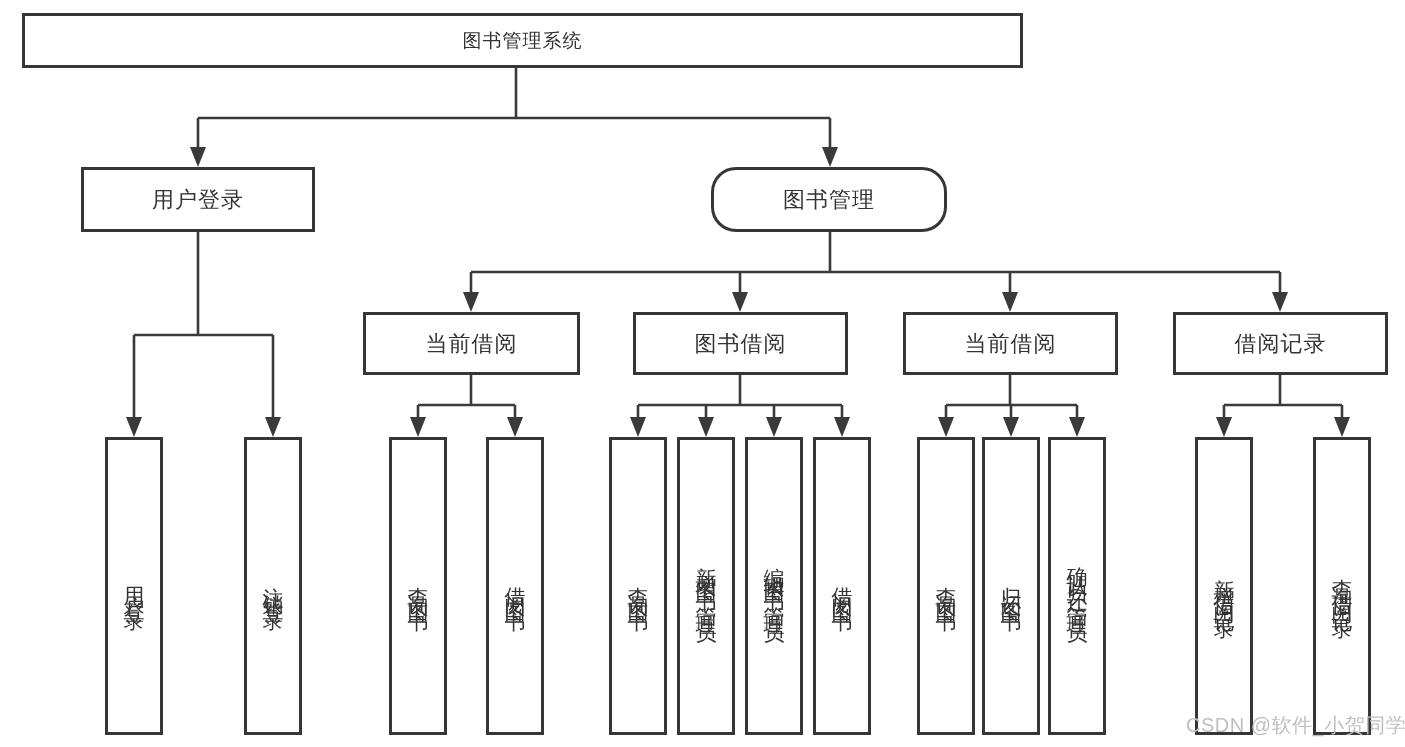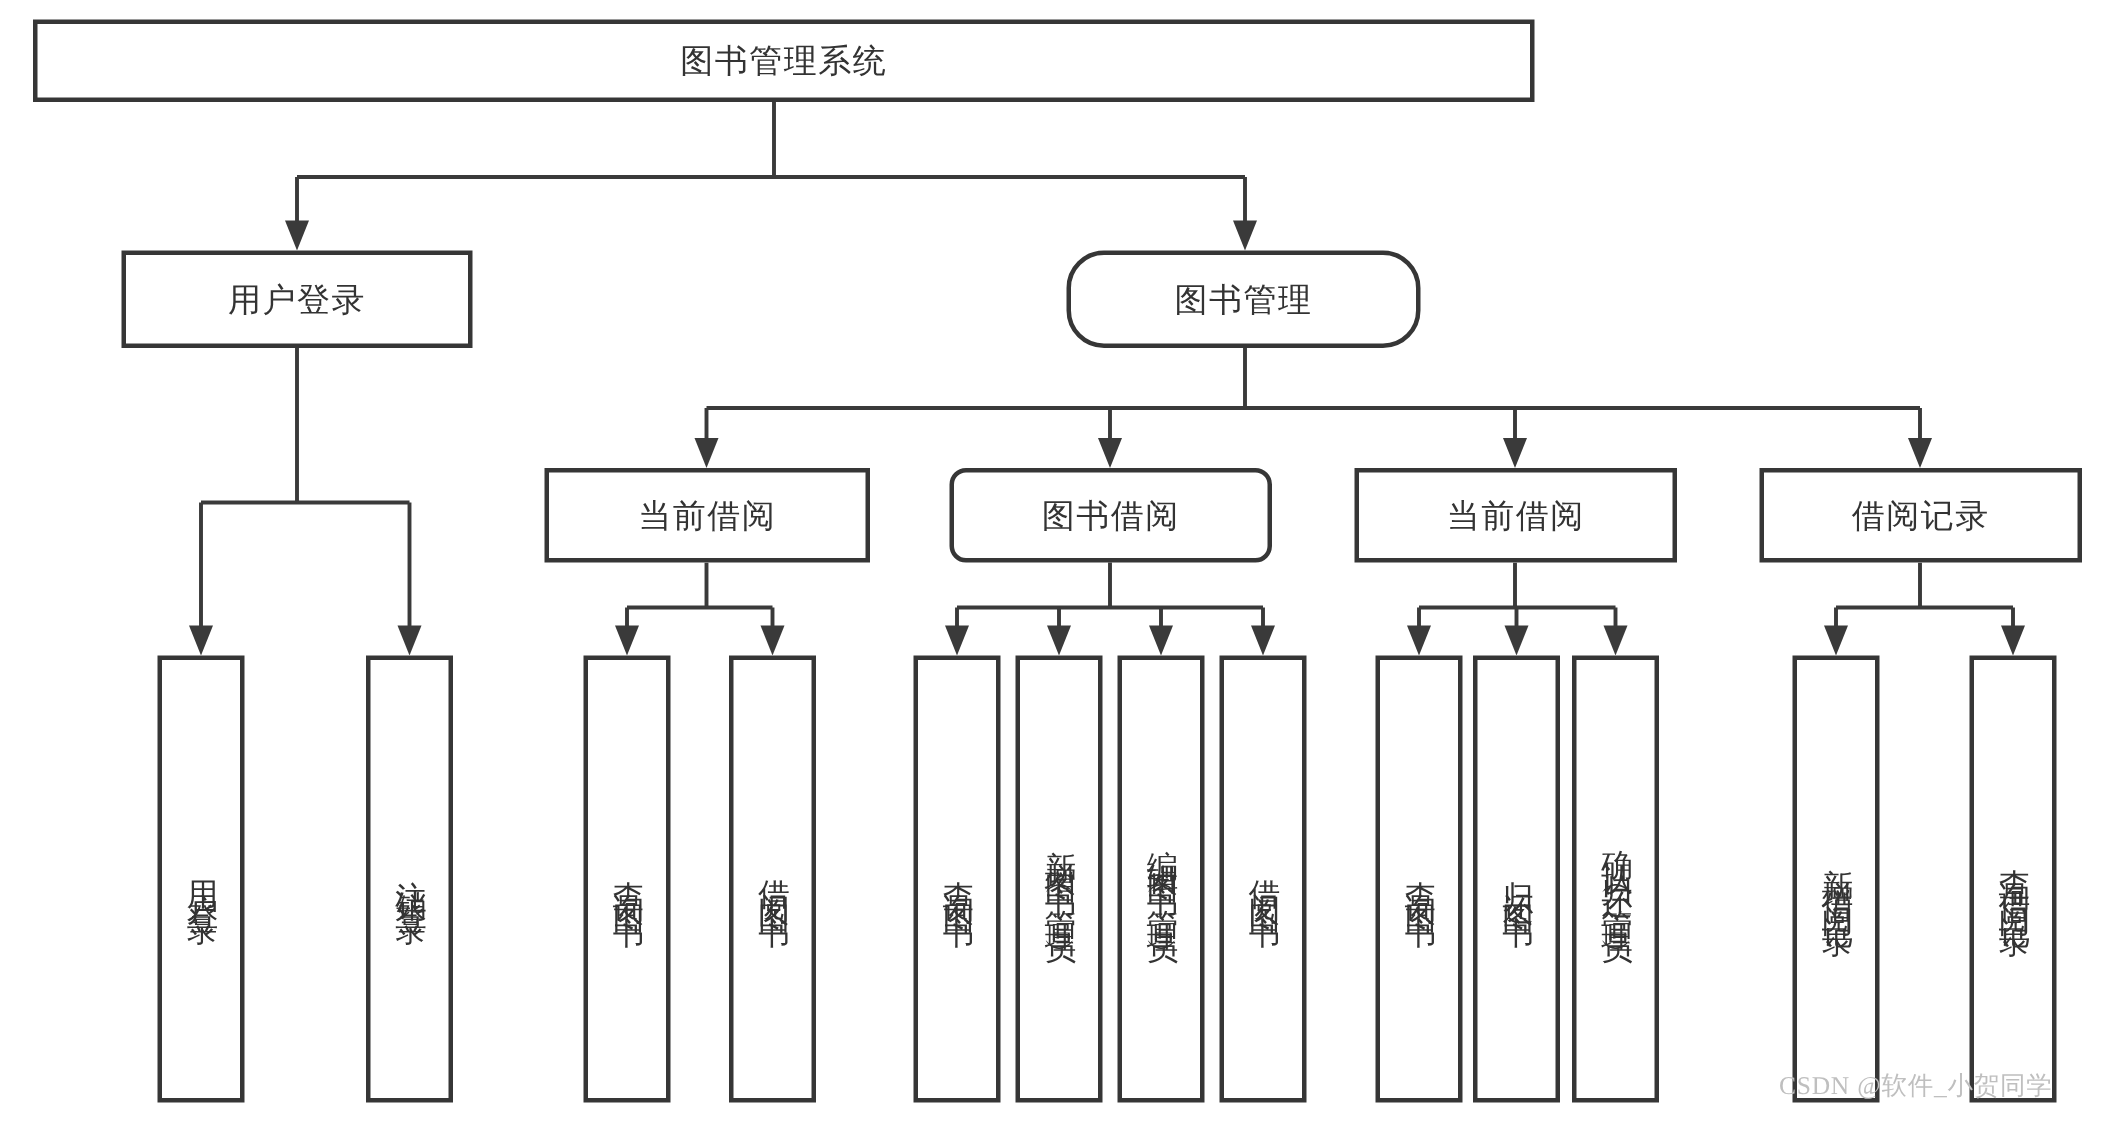--- a/index.html
+++ b/index.html
@@ -9,29 +9,29 @@
   svg.connectors { position:absolute; left:0; top:0; width:1405px; height:747px; z-index:1; }
   svg.connectors path { stroke:var(--line); stroke-width:2.6; fill:none; }
   svg.connectors polygon { fill:var(--line); stroke:none; }
   .node {
     position:absolute; z-index:2; background:#ffffff;
     border:3px solid #363636; color:var(--text);
     display:flex; align-items:center; justify-content:center;
     text-align:center;
   }
   .node.h { font-size:22px; letter-spacing:1px; }
-  .node.root { font-size:22px; }
+  .node.root { font-size:19px; }
   .leaf { font-size:21px; }
   .leaf .vtext {
     writing-mode:vertical-rl; text-orientation:mixed;
     letter-spacing:8px; line-height:52px; max-height:292px;
   }
   .watermark {
     position:absolute; left:1186px; top:712px; z-index:5;
-    font-size:17px; color:var(--wm); letter-spacing:0.5px; white-space:nowrap;font-family:Liberation Serif, serif;
+    font-size:20px; color:var(--wm); letter-spacing:0.5px; white-space:nowrap;
   }
 </style>
 </head>
 <body>
 
 <div class="stage">
 
   <svg class="connectors" viewBox="0 0 1405 747" xmlns="http://www.w3.org/2000/svg">
 
     <path d="
@@ -66,21 +66,21 @@
     <polygon points="1216,417 1232,417 1224,437"></polygon>
     <polygon points="1334,417 1350,417 1342,437"></polygon>
   </svg>
 
   <div class="node h root" style="left:22px;top:13px;width:1001px;height:55px;">图书管理系统</div>
 
   <div class="node h" style="left:81px;top:167px;width:234px;height:65px;">用户登录</div>
   <div class="node h" style="left:711px;top:167px;width:236px;height:65px;border-radius:25px;">图书管理</div>
 
   <div class="node h" style="left:363px;top:312px;width:217px;height:63px;">当前借阅</div>
-  <div class="node h" style="left:633px;top:312px;width:215px;height:63px;border-radius:11px;">图书借阅</div>
+  <div class="node h" style="left:633px;top:312px;width:215px;height:63px;">图书借阅</div>
   <div class="node h" style="left:903px;top:312px;width:215px;height:63px;">当前借阅</div>
   <div class="node h" style="left:1173px;top:312px;width:215px;height:63px;">借阅记录</div>
 
   <div class="node leaf" style="left:105px;top:437px;width:58px;height:298px;">
     <span class="vtext">用户登录</span>
   </div>
   <div class="node leaf" style="left:244px;top:437px;width:58px;height:298px;">
     <span class="vtext">注销登录</span>
   </div>
 

